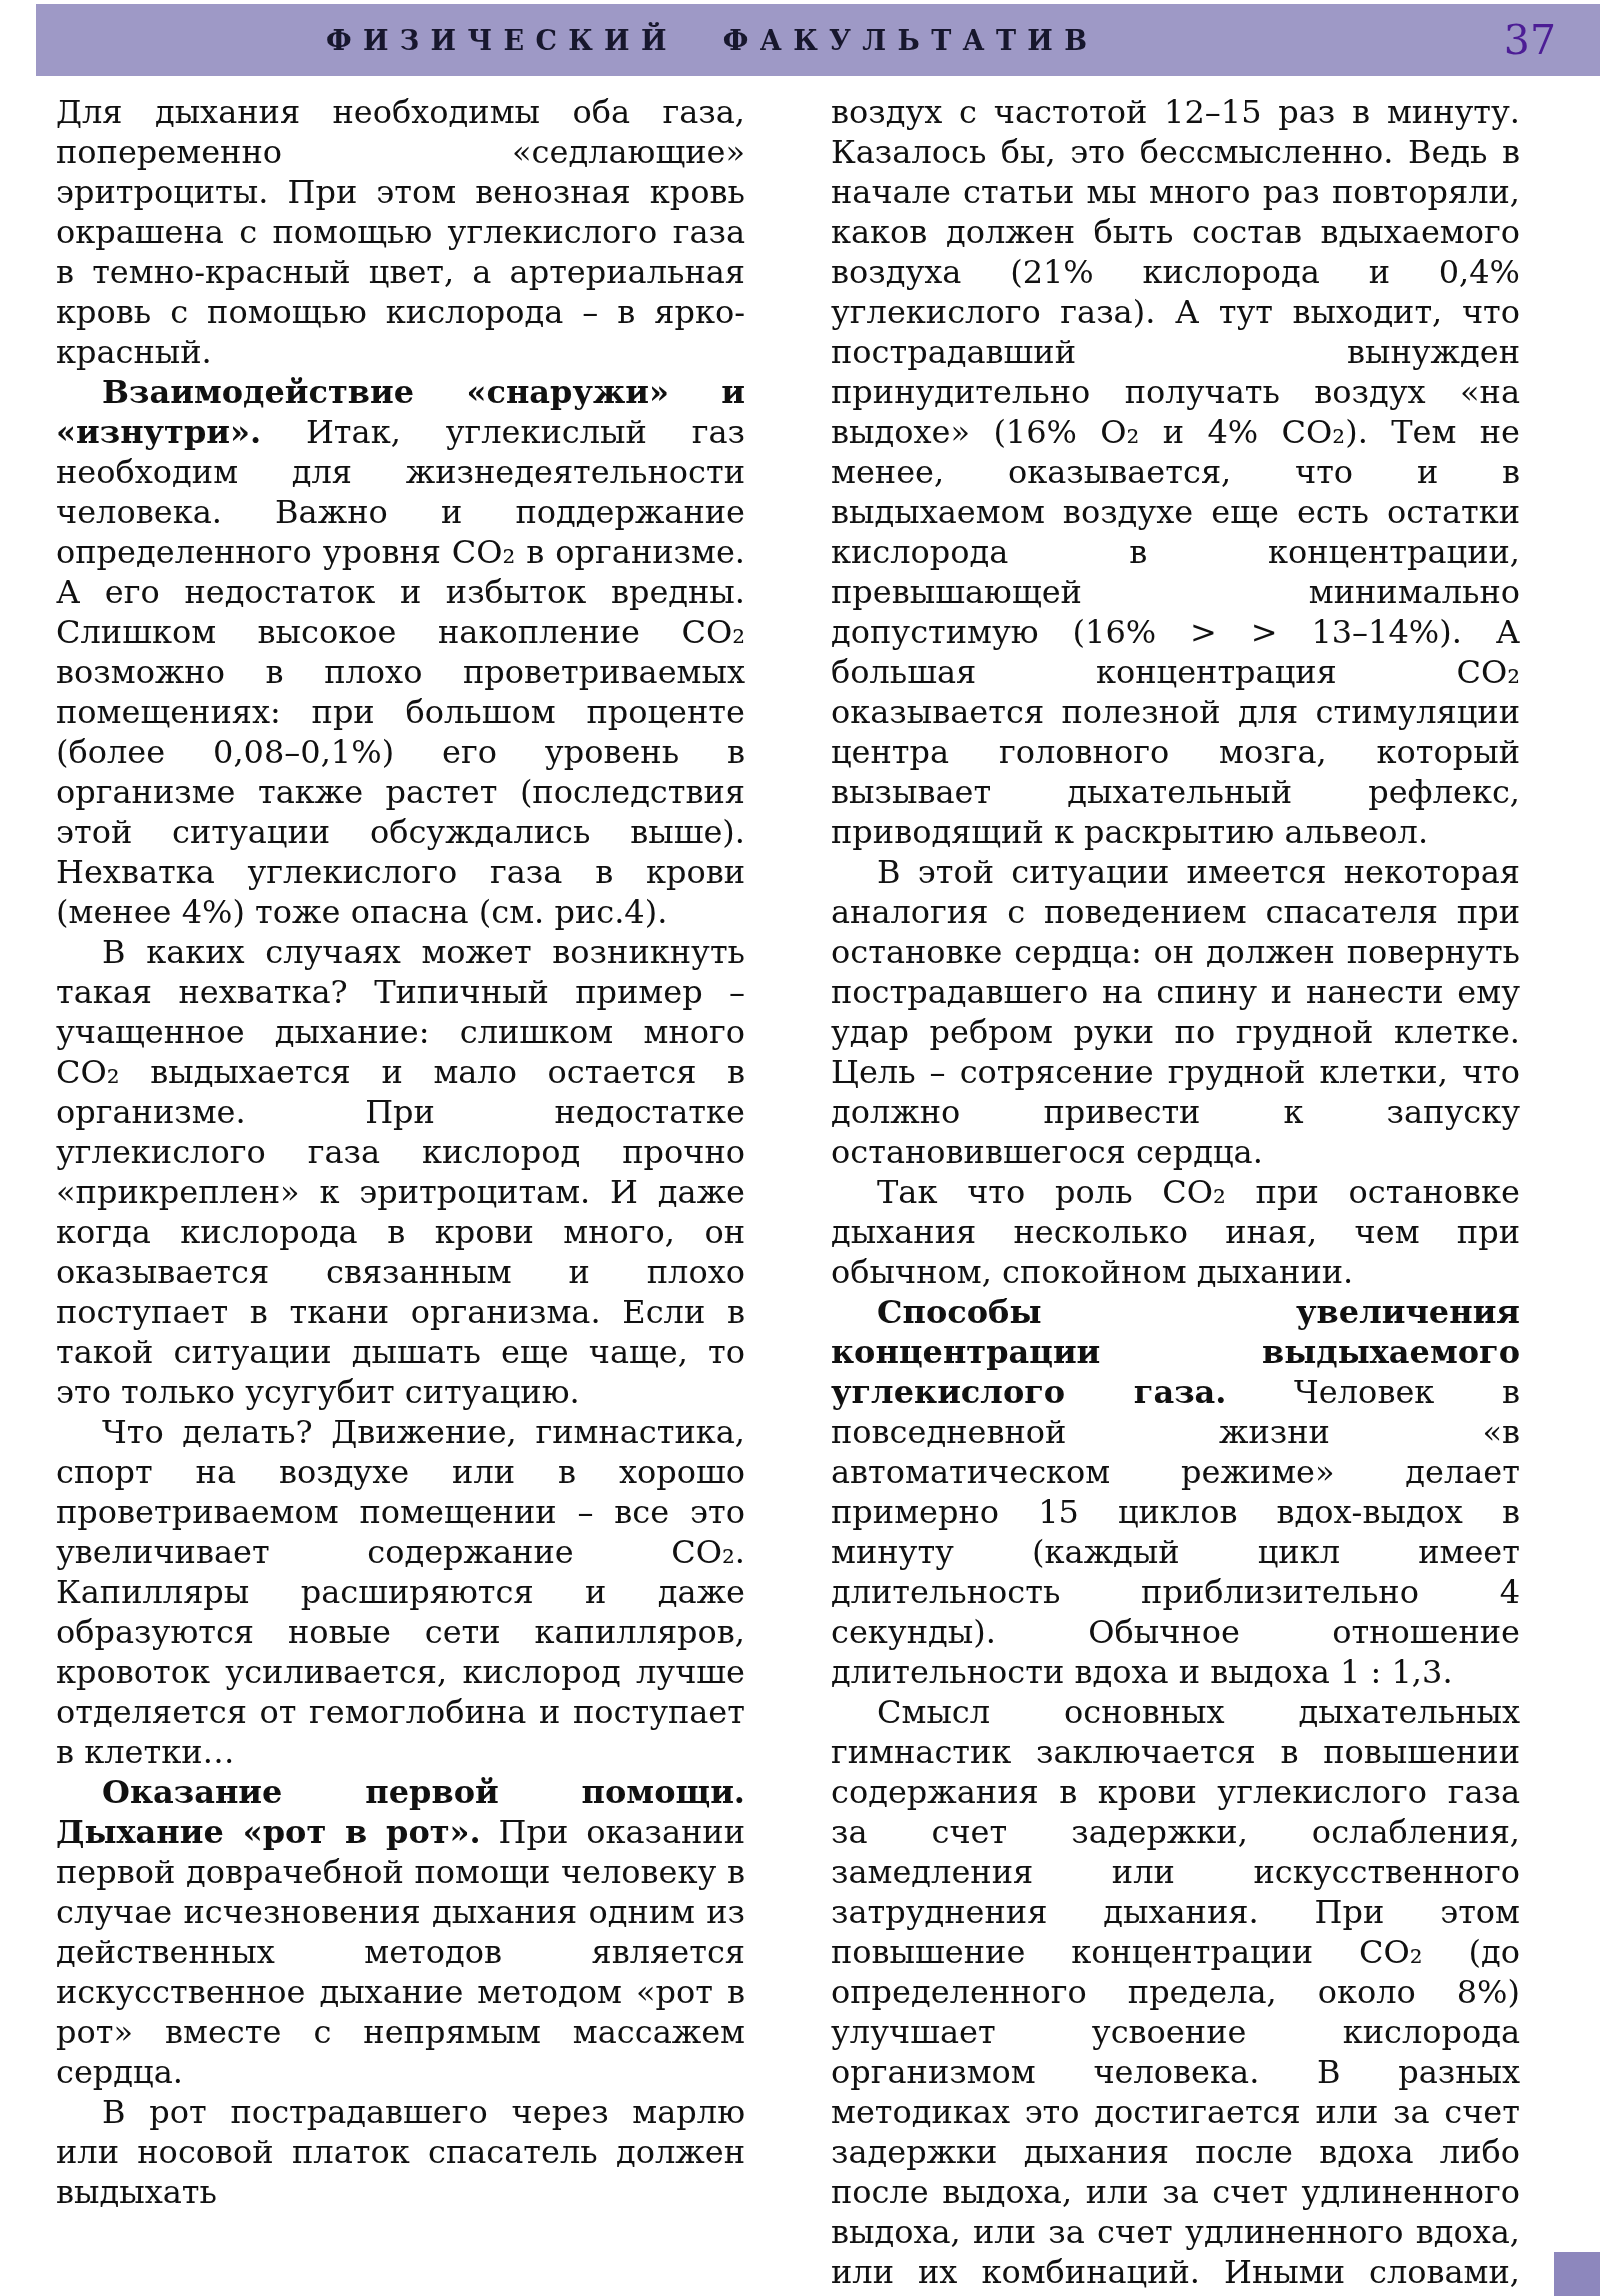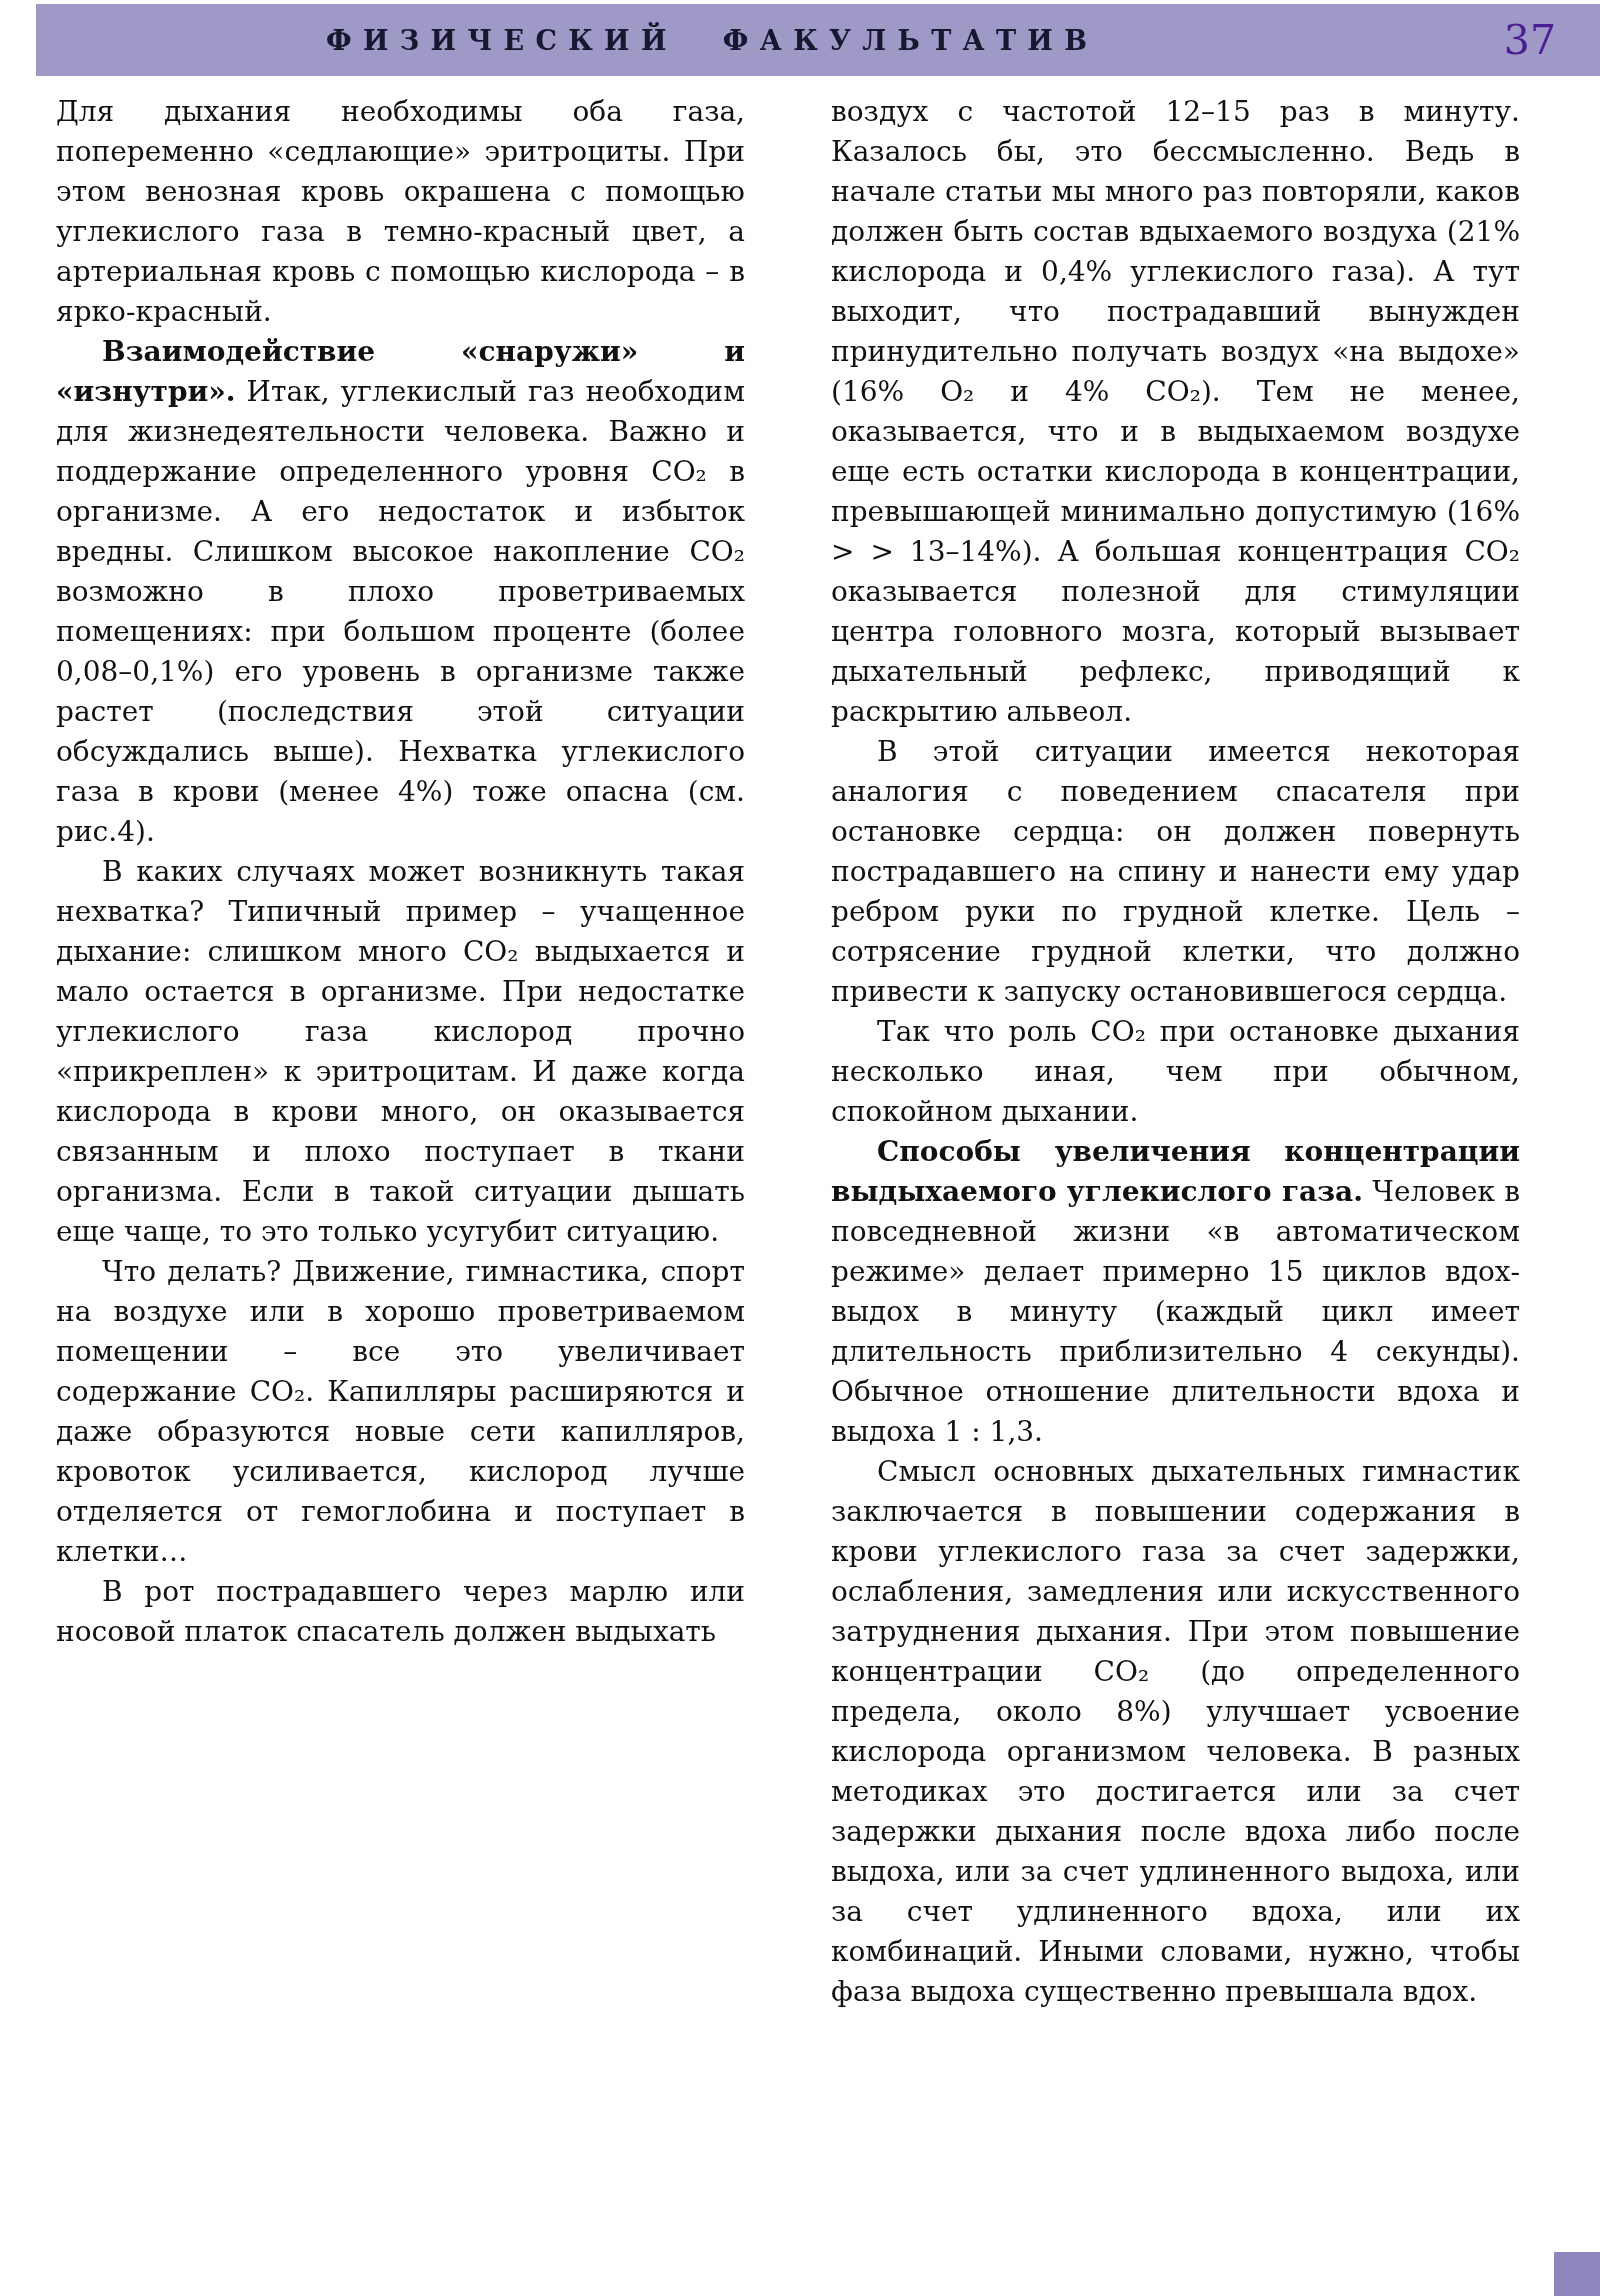--- a/index.html
+++ b/index.html
@@ -55,21 +55,21 @@
   }
   .column {
     flex: 1 1 0;
     min-width: 0;
     text-align: justify;
     hyphens: auto;
     -webkit-hyphens: auto;
   }
   .column p.para {
     margin: 0;
-    font-size: 28px;
+    font-size: 32px;
     line-height: 40px;
     text-indent: 46px;
     text-align: justify;
   }
   .column p.para.noindent {
     text-indent: 0;
   }
   .column p.para b {
     font-weight: bold;
   }
@@ -89,20 +89,21 @@
   <div class="header-title">ФИЗИЧЕСКИЙ ФАКУЛЬТАТИВ</div>
   <div class="page-number">37</div>
 </div>
 
 <div class="article-body">
   <div class="column">
       <p class="para noindent">Для дыхания необходимы оба газа, попеременно «седлающие» эритроциты. При этом венозная кровь окрашена с помощью углекислого газа в темно-красный цвет, а артериальная кровь с помощью кислорода – в ярко-красный.</p>
       <p class="para"><b>Взаимодействие «снаружи» и «изнутри».</b> Итак, углекислый газ необходим для жизнедеятельности человека. Важно и поддержание определенного уровня CO₂ в организме. А его недостаток и избыток вредны. Слишком высокое накопление CO₂ возможно в плохо проветриваемых помещениях: при большом проценте (более 0,08–0,1%) его уровень в организме также растет (последствия этой ситуации обсуждались выше). Нехватка углекислого газа в крови (менее 4%) тоже опасна (см. рис.4).</p>
       <p class="para">В каких случаях может возникнуть такая нехватка? Типичный пример – учащенное дыхание: слишком много CO₂ выдыхается и мало остается в организме. При недостатке углекислого газа кислород прочно «прикреплен» к эритроцитам. И даже когда кислорода в крови много, он оказывается связанным и плохо поступает в ткани организма. Если в такой ситуации дышать еще чаще, то это только усугубит ситуацию.</p>
       <p class="para">Что делать? Движение, гимнастика, спорт на воздухе или в хорошо проветриваемом помещении – все это увеличивает содержание CO₂. Капилляры расширяются и даже образуются новые сети капилляров, кровоток усиливается, кислород лучше отделяется от гемоглобина и поступает в клетки…</p>
+      <p class="para"><b>Оказание первой помощи. Дыхание «рот в рот».</b> При оказании первой доврачебной помощи человеку в случае исчезновения дыхания одним из действенных методов является искусственное дыхание методом «рот в рот» вместе с непрямым массажем сердца.</p>
       <p class="para">В рот пострадавшего через марлю или носовой платок спасатель должен выдыхать</p>
     </div>
   <div class="column">
       <p class="para noindent">воздух с частотой 12–15 раз в минуту. Казалось бы, это бессмысленно. Ведь в начале статьи мы много раз повторяли, каков должен быть состав вдыхаемого воздуха (21% кислорода и 0,4% углекислого газа). А тут выходит, что пострадавший вынужден принудительно получать воздух «на выдохе» (16% O₂ и 4% CO₂). Тем не менее, оказывается, что и в выдыхаемом воздухе еще есть остатки кислорода в концентрации, превышающей минимально допустимую (16% &gt; &gt; 13–14%). А большая концентрация CO₂ оказывается полезной для стимуляции центра головного мозга, который вызывает дыхательный рефлекс, приводящий к раскрытию альвеол.</p>
       <p class="para">В этой ситуации имеется некоторая аналогия с поведением спасателя при остановке сердца: он должен повернуть пострадавшего на спину и нанести ему удар ребром руки по грудной клетке. Цель – сотрясение грудной клетки, что должно привести к запуску остановившегося сердца.</p>
       <p class="para">Так что роль CO₂ при остановке дыхания несколько иная, чем при обычном, спокойном дыхании.</p>
       <p class="para"><b>Способы увеличения концентрации выдыхаемого углекислого газа.</b> Человек в повседневной жизни «в автоматическом режиме» делает примерно 15 циклов вдох-выдох в минуту (каждый цикл имеет длительность приблизительно 4 секунды). Обычное отношение длительности вдоха и выдоха 1 : 1,3.</p>
       <p class="para">Смысл основных дыхательных гимнастик заключается в повышении содержания в крови углекислого газа за счет задержки, ослабления, замедления или искусственного затруднения дыхания. При этом повышение концентрации CO₂ (до определенного предела, около 8%) улучшает усвоение кислорода организмом человека. В разных методиках это достигается или за счет задержки дыхания после вдоха либо после выдоха, или за счет удлиненного выдоха, или за счет удлиненного вдоха, или их комбинаций. Иными словами, нужно, чтобы фаза выдоха существенно превышала вдох.</p>
     </div>
 </div>

